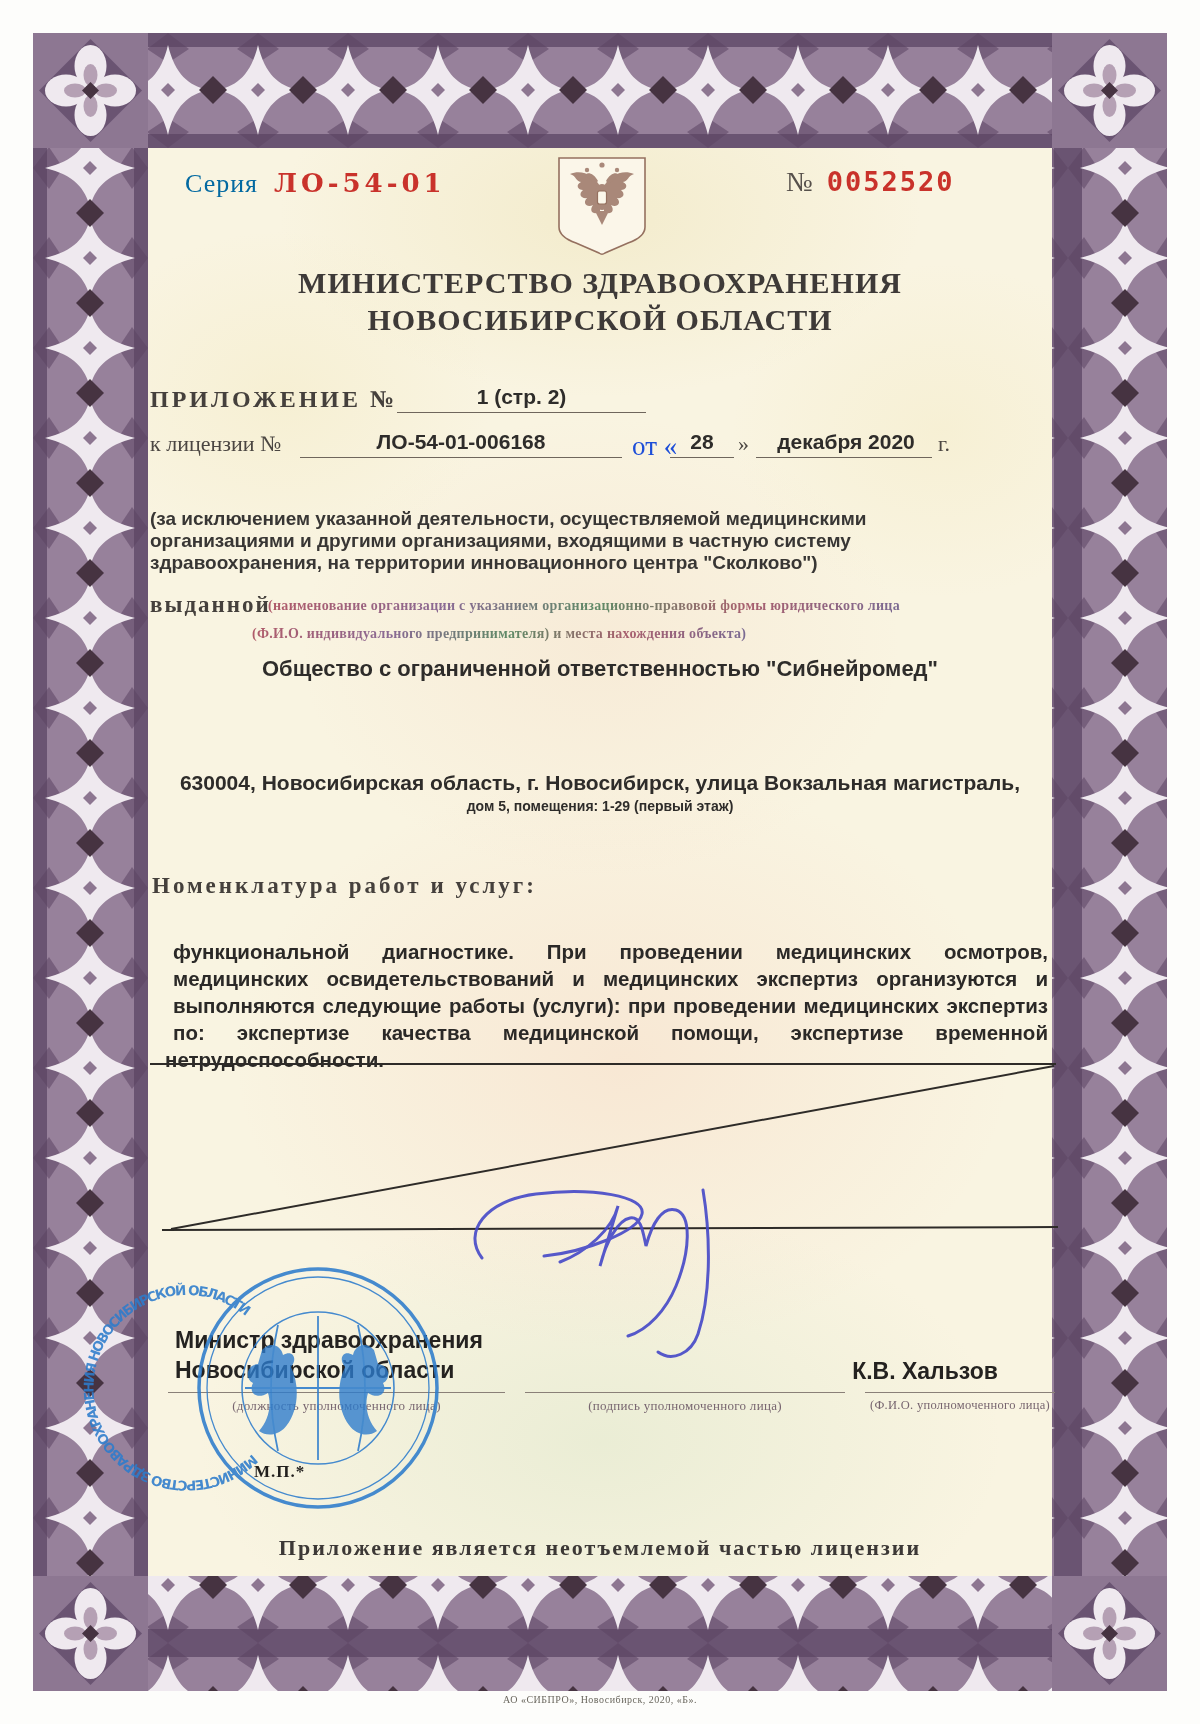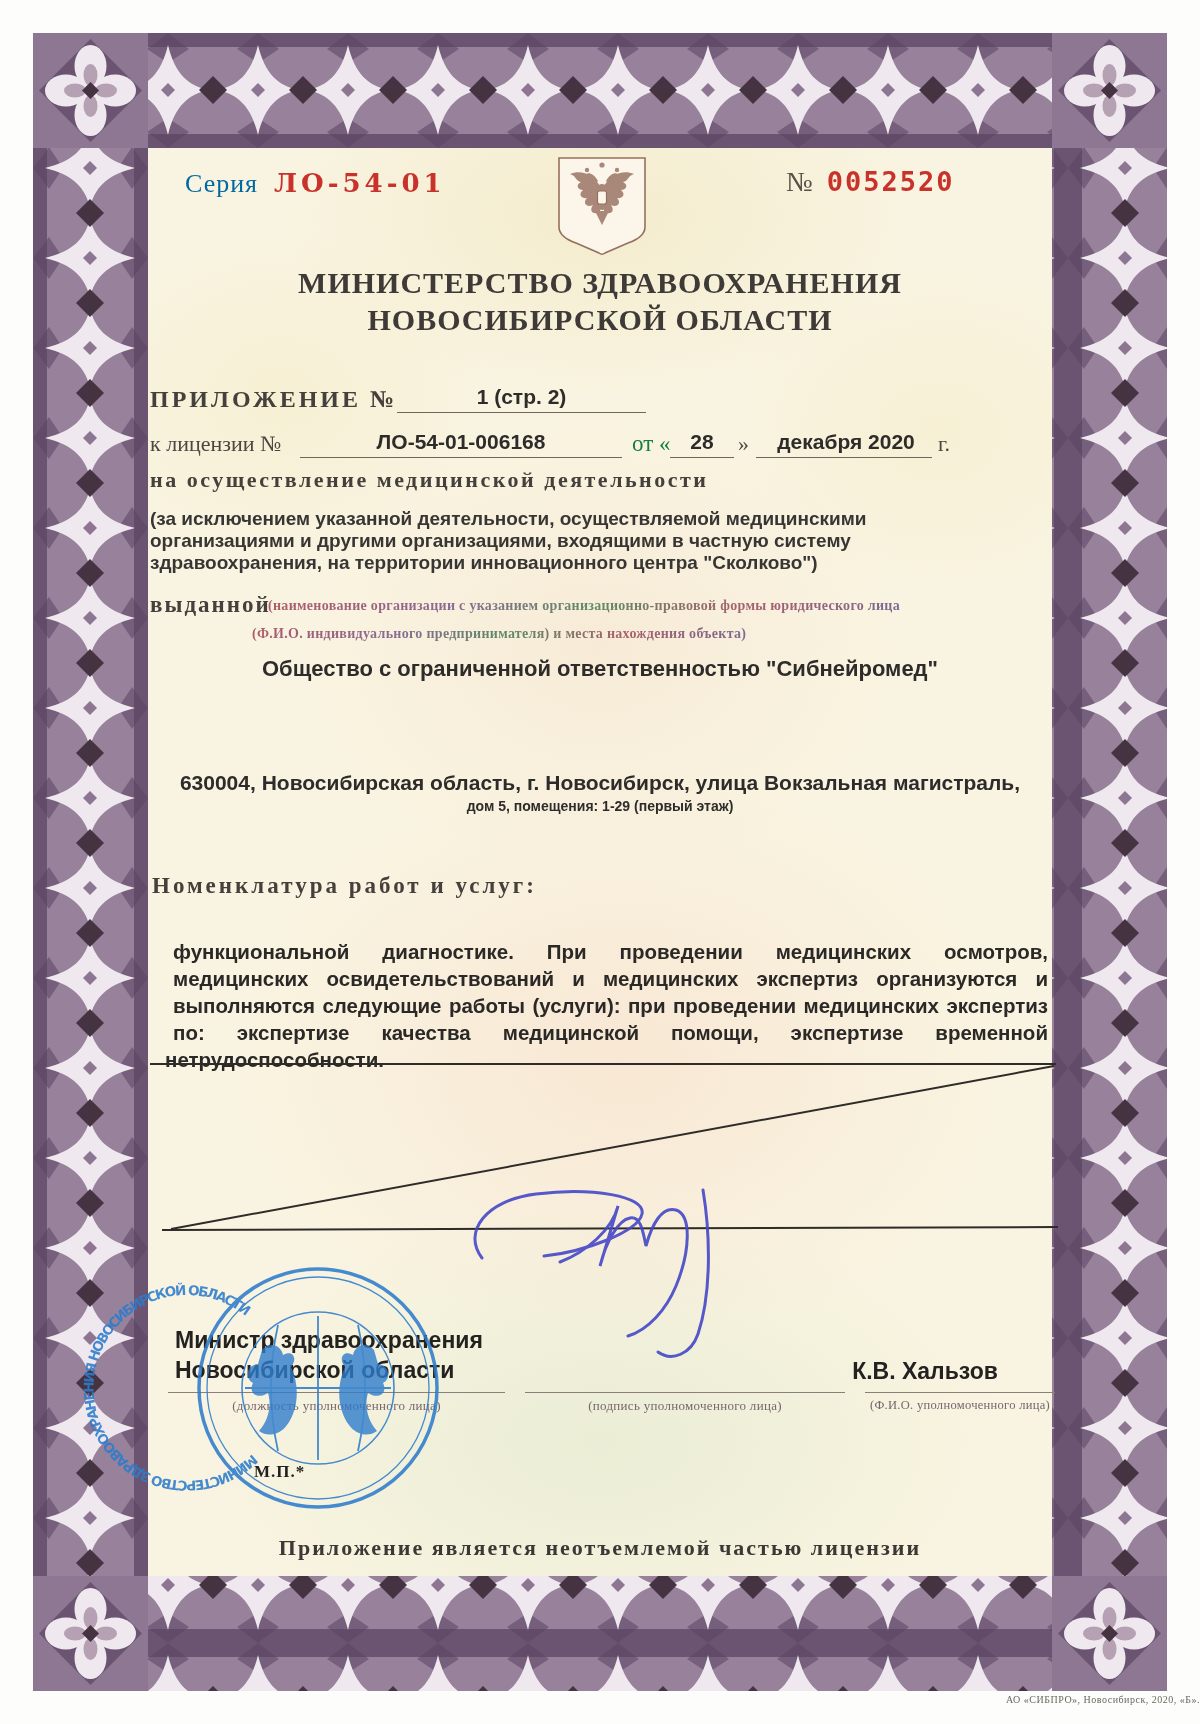--- a/index.html
+++ b/index.html
@@ -121,29 +121,28 @@
   <div class="abs title" style="top:266px;">МИНИСТЕРСТВО ЗДРАВООХРАНЕНИЯ</div>
   <div class="abs title" style="top:303px;">НОВОСИБИРСКОЙ ОБЛАСТИ</div>
 
   <div class="abs flabel" style="left:150px;top:386px;font-size:24px;letter-spacing:3px;">ПРИЛОЖЕНИЕ №</div>
   <div class="abs sans center" style="left:397px;top:385px;width:249px;font-size:21px;">1 (стр. 2)</div>
   <div class="fline" style="left:397px;top:412px;width:249px;"></div>
 
   <div class="abs flabel" style="left:150px;top:431px;font-size:22px;font-weight:normal;color:#4b4642;">к лицензии №</div>
   <div class="abs sans center" style="left:300px;top:430px;width:322px;font-size:21px;">ЛО-54-01-006168</div>
   <div class="fline" style="left:300px;top:457px;width:322px;"></div>
-  <div class="abs" style="left:632px;top:431px;font-size:23px;color:#15803d;">от «</div>
+  <div class="abs" style="left:632px;top:431px;font-size:27px;color:#1d4ed8;">от «</div>
   <div class="abs sans center" style="left:672px;top:430px;width:60px;font-size:21px;">28</div>
   <div class="fline" style="left:670px;top:457px;width:64px;"></div>
   <div class="abs" style="left:738px;top:431px;font-size:22px;color:#4b4642;">»</div>
   <div class="abs sans center" style="left:762px;top:430px;width:168px;font-size:21px;">декабря 2020</div>
   <div class="fline" style="left:756px;top:457px;width:176px;"></div>
   <div class="abs" style="left:938px;top:431px;font-size:22px;color:#4b4642;">г.</div>
 
-  <div class="abs flabel" style="left:150px;top:467px;font-size:22px;letter-spacing:2.5px;">на осуществление медицинской деятельности</div>
   <div class="abs note" style="top:508px;">(за исключением указанной деятельности, осуществляемой медицинскими</div>
   <div class="abs note" style="top:530px;">организациями и другими организациями, входящими в частную систему</div>
   <div class="abs note" style="top:552px;">здравоохранения, на территории инновационного центра "Сколково")</div>
 
   <div class="abs flabel" style="left:150px;top:592px;font-size:23px;letter-spacing:2px;">выданной</div>
   <div class="abs rainbow" style="left:268px;top:598px;">(наименование организации с указанием организационно-правовой формы юридического лица</div>
   <div class="abs rainbow" style="left:252px;top:626px;">(Ф.И.О. индивидуального предпринимателя) и места нахождения объекта)</div>
 
   <div class="abs sans center" style="left:150px;top:656px;width:900px;font-size:22px;">Общество с ограниченной ответственностью "Сибнейромед"</div>
 
@@ -168,21 +167,21 @@
   <div class="fline" style="left:525px;top:1392px;width:320px;background:#8a8078;"></div>
   <div class="fline" style="left:865px;top:1392px;width:190px;background:#8a8078;"></div>
 
   <div class="abs cap" style="left:168px;top:1398px;width:337px;">(должность уполномоченного лица)</div>
   <div class="abs cap" style="left:515px;top:1398px;width:340px;">(подпись уполномоченного лица)</div>
   <div class="abs cap" style="left:845px;top:1398px;width:230px;font-size:12.5px;">(Ф.И.О. уполномоченного лица)</div>
 
   <div class="abs flabel" style="left:254px;top:1462px;font-size:17px;letter-spacing:1px;color:#211f1d;">М.П.*</div>
 
   <div class="abs flabel center" style="left:150px;top:1535px;width:900px;font-size:22px;letter-spacing:2px;color:#3c3836;">Приложение является неотъемлемой частью лицензии</div>
-  <div class="abs center" style="left:0;top:1694px;width:1200px;font-size:10px;color:#6a675e;letter-spacing:.5px;text-align:right;">АО «СИБПРО», Новосибирск, 2020, «Б».</div>
+  <div class="abs center" style="left:0;top:1694px;width:1200px;font-size:10px;color:#6a675e;letter-spacing:.5px;">АО «СИБПРО», Новосибирск, 2020, «Б».</div>
 
   <svg class="overlay" width="1200" height="1724" viewBox="0 0 1200 1724">
 
     <g stroke="#2e2b28" stroke-width="2">
       <line x1="150" y1="1064" x2="1056" y2="1064"></line>
       <line x1="1054" y1="1066" x2="171" y2="1229"></line>
       <line x1="162" y1="1230" x2="1058" y2="1227"></line>
     </g>
 
     <g opacity="0.88">

